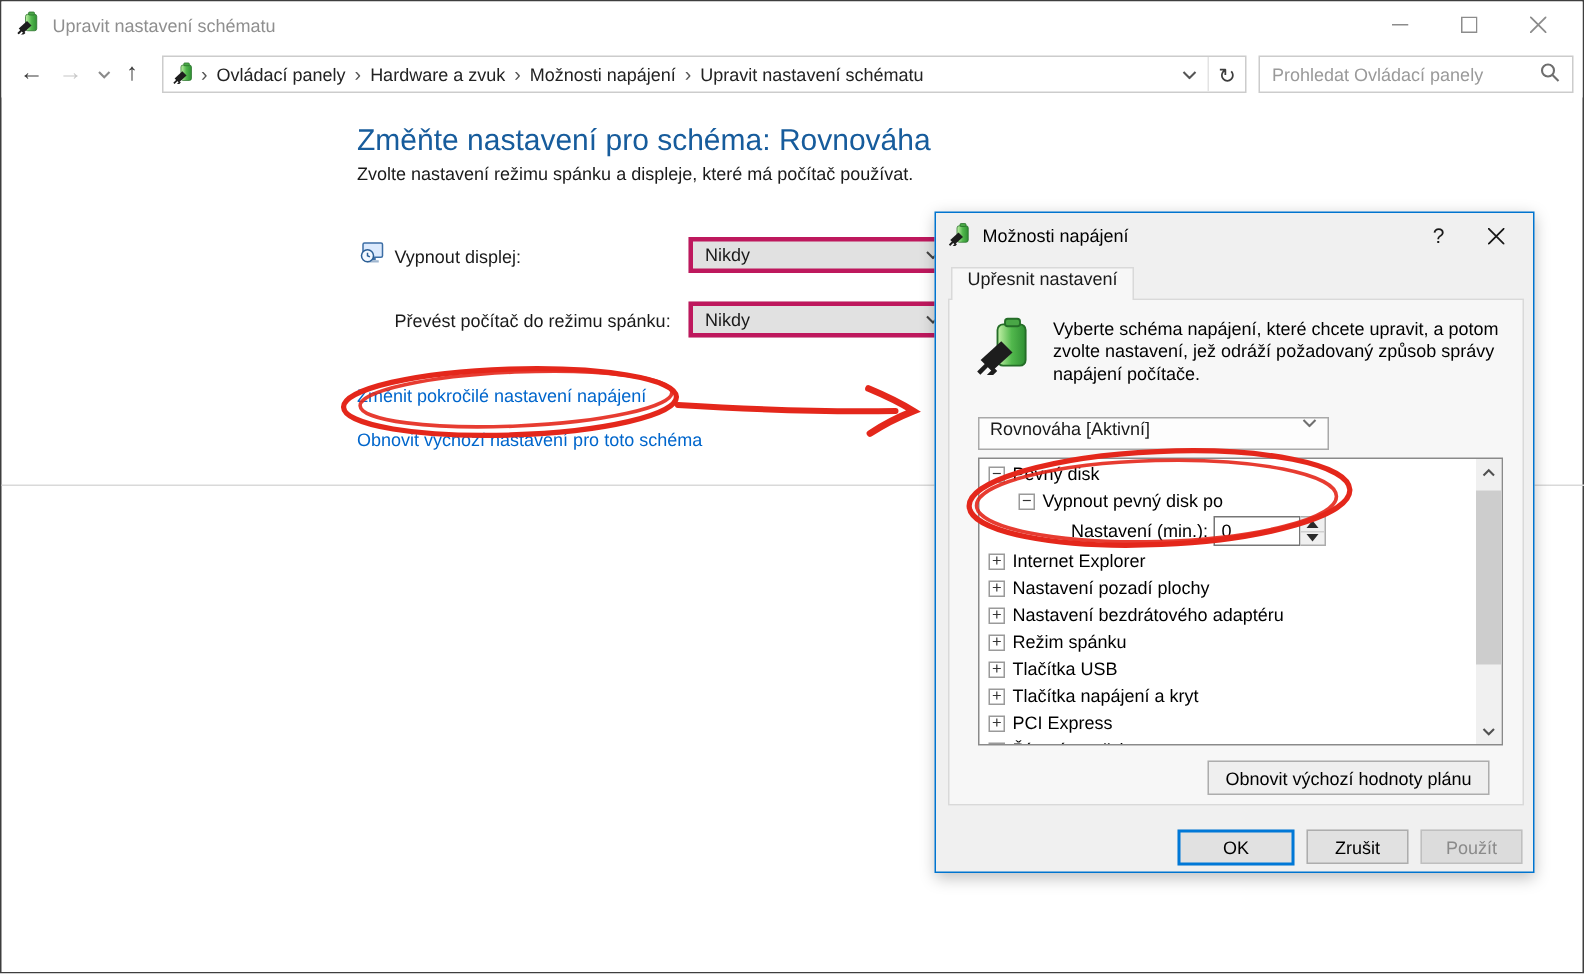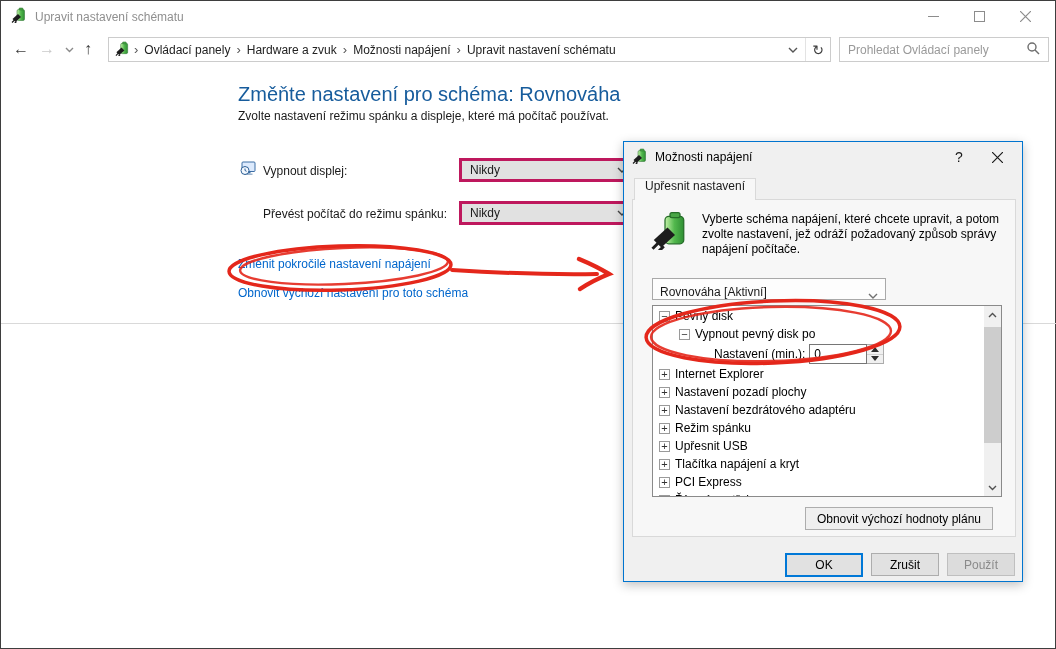--- a/index.html
+++ b/index.html
@@ -44,21 +44,21 @@
   .dialog { position:absolute; left:622px; top:140px; width:400px; height:441px; background:#f0f0f0; border:1px solid #0074cf; box-shadow:0 3px 10px rgba(0,0,0,.25); }
   .dlg-titlebar { position:absolute; left:0; top:0; right:0; height:30px; display:flex; align-items:center; }
   .dlg-titlebar .dlg-icon { margin-left:8px; }
   .dlg-titlebar .dlg-title { margin-left:7px; color:#000; }
   .dlg-caption { position:absolute; right:6px; top:0; height:30px; display:flex; }
   .dlg-cap-btn { width:38px; height:30px; display:flex; align-items:center; justify-content:center; font-size:14px; color:#1a1a1a; }
   .tab-label { position:absolute; left:10px; top:36px; height:22px; padding:0 10px; background:#f7f7f7; border:1px solid #d9d9d9; border-bottom:none; display:flex; align-items:flex-start; z-index:2; }
   .tab-page { position:absolute; left:8px; top:57px; width:384px; height:338px; background:#f7f7f7; border:1px solid #d9d9d9; }
   .dlg-info-icon { position:absolute; left:26px; top:68px; }
   .dlg-info-text { position:absolute; left:78px; top:70px; width:308px; font-size:12px; line-height:15px; color:#000; }
-  .scheme-combo { position:absolute; left:28px; top:136px; width:234px; height:22px; background:#fdfdfd; border:1px solid #a9a9a9; display:flex; align-items:flex-end; padding:0 7px; }
+  .scheme-combo { position:absolute; left:28px; top:136px; width:234px; height:22px; background:#fdfdfd; border:1px solid #a9a9a9; display:flex; align-items:flex-start; padding:0 7px; }
   .scheme-combo .combo-text { flex:1; }
 
   .listbox { position:absolute; left:28px; top:163px; width:350px; height:192px; background:#fff; border:1px solid #8a8a8a; overflow:hidden; }
   .tree { position:absolute; left:0; top:1px; right:18px; }
   .tree-row { display:flex; align-items:center; height:18px; white-space:nowrap; }
   .tree-row.spin-row { height:22px; }
   .toggle-box { width:11px; height:11px; border:1px solid #9a9a9a; background:#fff; font-size:11px; line-height:9px; text-align:center; color:#333; margin-right:5px; flex:none; }
   .tree-label { font-size:12px; color:#000; }
   .spinbox { display:flex; margin-left:4px; }
   .spin-input { width:58px; height:20px; border:1px solid #767676; background:#fff; font-family:"Liberation Sans",sans-serif; font-size:12px; padding:0 4px; outline:none; }
@@ -307,21 +307,21 @@
         <div class="tree-row" style="padding-left:6px;">
           <span class="toggle-box">+</span>
           <span class="tree-label">Nastavení bezdrátového adaptéru</span>
         </div>
         <div class="tree-row" style="padding-left:6px;">
           <span class="toggle-box">+</span>
           <span class="tree-label">Režim spánku</span>
         </div>
         <div class="tree-row" style="padding-left:6px;">
           <span class="toggle-box">+</span>
-          <span class="tree-label">Upřesnit USB</span>
+          <span class="tree-label">Tlačítka USB</span>
         </div>
         <div class="tree-row" style="padding-left:6px;">
           <span class="toggle-box">+</span>
           <span class="tree-label">Tlačítka napájení a kryt</span>
         </div>
         <div class="tree-row" style="padding-left:6px;">
           <span class="toggle-box">+</span>
           <span class="tree-label">PCI Express</span>
         </div>
         <div class="tree-row" style="padding-left:6px;">

